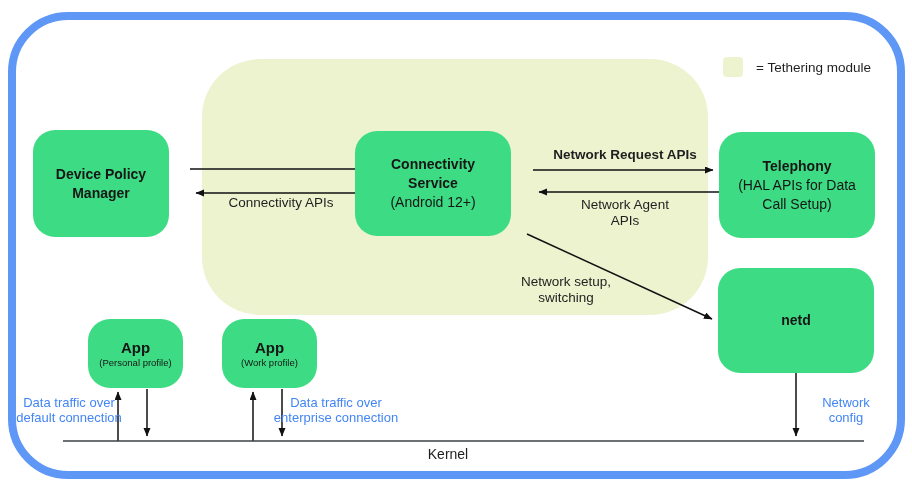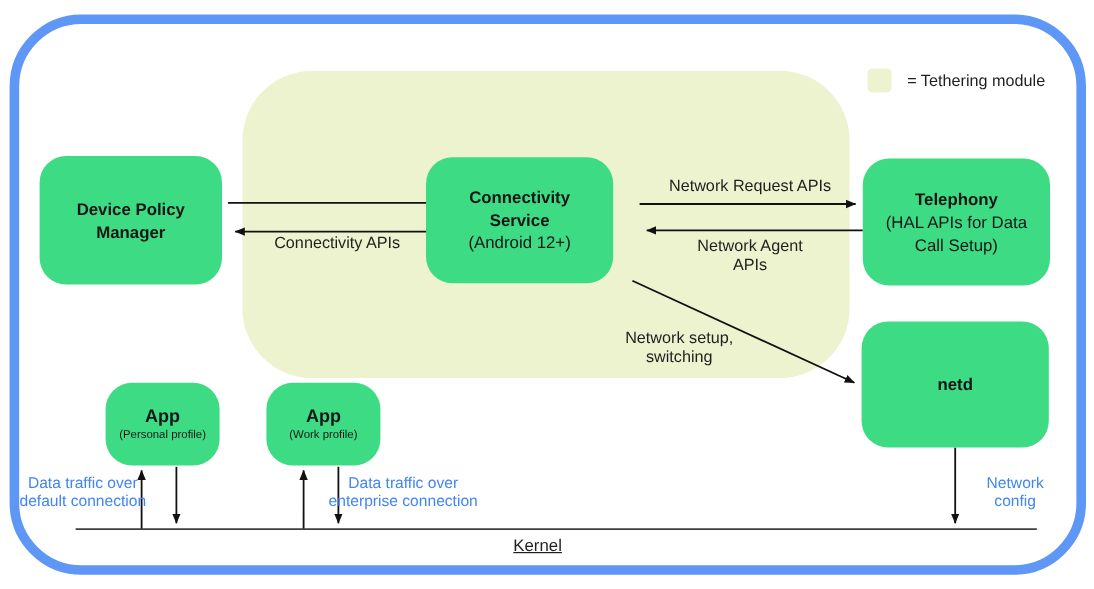--- a/index.html
+++ b/index.html
@@ -21,36 +21,36 @@
   .edges{position:absolute;left:0;top:0;pointer-events:none;}
   .edge{stroke:#111111;stroke-width:1.5;}
   .kernel-line{stroke:#3c4043;stroke-width:1.4;}
   .node{
     position:absolute;background:#3ddc84;border-radius:22px;
     display:flex;flex-direction:column;align-items:center;justify-content:center;
     text-align:center;color:#161616;font-size:14px;line-height:19px;
   }
   .node-title{font-weight:bold;}
   .node-sub{font-weight:normal;}
-  .node-dpm{left:33px;top:130px;width:152px;height:107px;padding:0 22px;box-sizing:border-box;}
+  .node-dpm{left:33px;top:130px;width:136px;height:107px;padding:0 22px;box-sizing:border-box;}
   .node-cs{left:355px;top:131px;width:156px;height:105px;padding:0 18px;box-sizing:border-box;}
   .node-tel{left:719px;top:132px;width:156px;height:106px;padding:0 10px;box-sizing:border-box;}
   .node-netd{left:718px;top:268px;width:156px;height:105px;}
   .node-app{width:95px;height:69px;font-size:15px;line-height:18px;}
   .node-app .node-sub{font-size:9.5px;font-weight:normal;line-height:12px;}
   .node-app1{left:88px;top:319px;}
   .node-app2{left:222px;top:319px;}
   .edge-label{
     position:absolute;font-size:13.5px;line-height:15.5px;text-align:center;color:#1f1f1f;
   }
   .lbl-conn-apis{left:226px;top:195px;width:110px;}
-  .lbl-net-req{left:540px;top:147px;width:170px;white-space:nowrap;}
+  .lbl-net-req{left:540px;top:147px;width:170px;white-space:nowrap;font-weight:bold;}
   .lbl-net-agent{left:570px;top:197px;width:110px;}
   .lbl-net-setup{left:501px;top:274px;width:130px;}
-  .lbl-kernel{left:408px;top:447px;width:80px;font-size:14px;text-decoration:underline;}
+  .lbl-kernel{left:408px;top:447px;width:80px;font-size:14px;}
   .blue-label{color:#4285f4;font-size:13px;line-height:15px;}
   .lbl-data-default{left:4px;top:395px;width:130px;text-align:center;}
   .lbl-data-enterprise{left:261px;top:395px;width:150px;}
   .lbl-net-config{left:806px;top:395px;width:80px;}
 </style>
 </head>
 <body>
 
 <div class="canvas">
 

